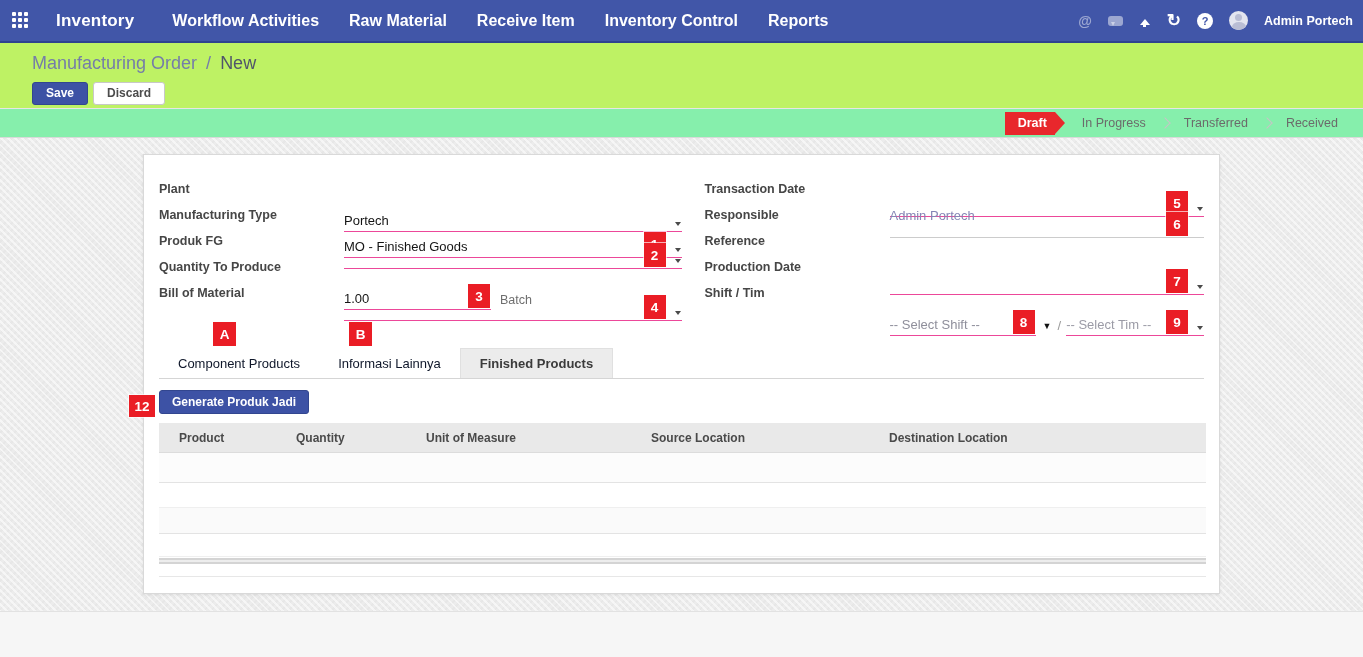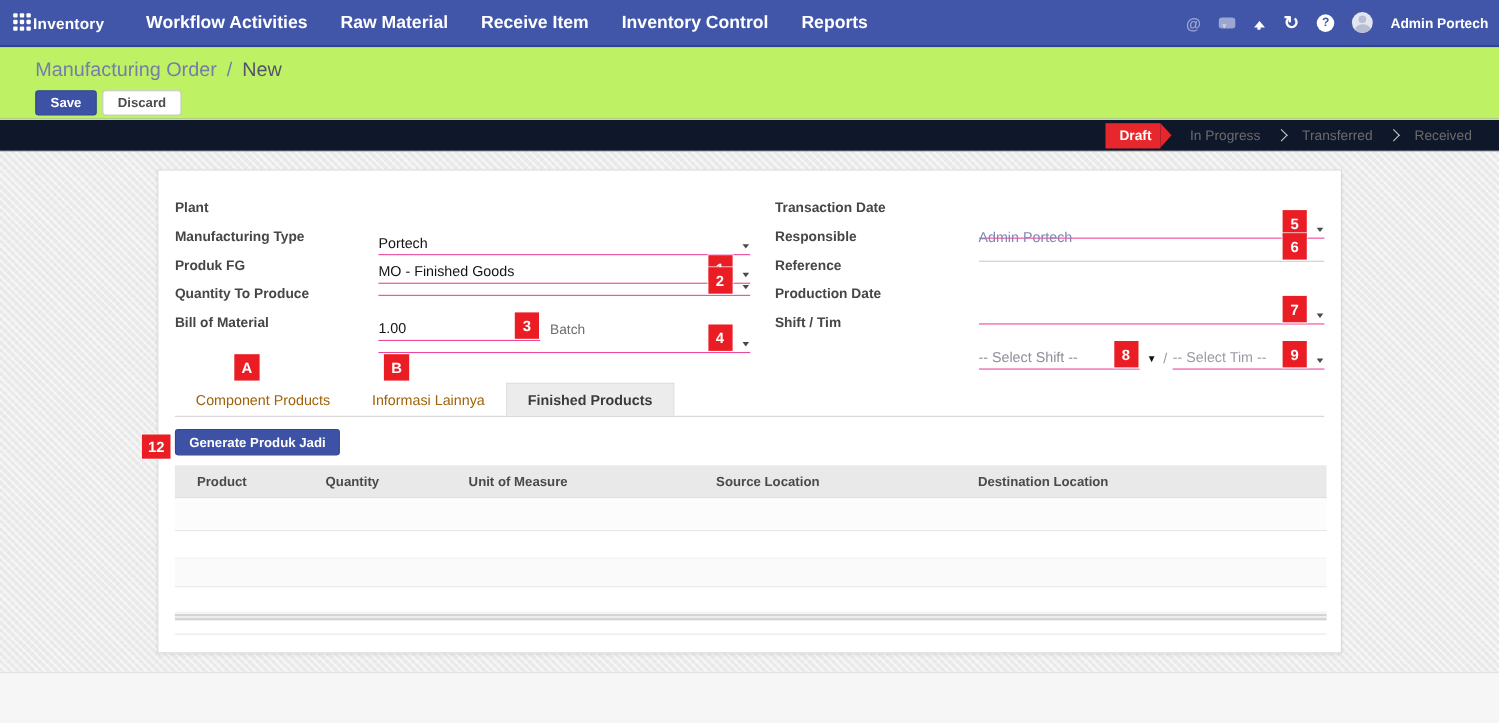--- a/index.html
+++ b/index.html
@@ -5,21 +5,21 @@
   * { margin:0; padding:0; box-sizing:border-box; }
   html,body { width:1363px; height:657px; overflow:hidden;
     font-family:"Liberation Sans", sans-serif; background:#f6f6f6; }
 
   
   .navbar { height:43px; background:#4156a8; border-bottom:2px solid #2f4390;
     display:flex; align-items:center; color:#fff; padding:0 10px; }
   .apps-grid { width:18px; height:18px; display:grid; grid-template-columns:repeat(3,4px);
     grid-template-rows:repeat(3,4px); gap:2px; margin-left:2px; cursor:pointer; }
   .apps-grid span { background:#fff; border-radius:1px; }
-  .app-name { font-size:14px; font-weight:bold; letter-spacing:.2px; }
+  .app-name { font-size:17px; font-weight:bold; margin-left:26px; letter-spacing:.2px; }
   .nav-menu { display:flex; margin-left:38px; gap:30px; }
   .nav-menu div { font-size:16px; font-weight:bold; cursor:pointer; white-space:nowrap; }
   .nav-right { margin-left:auto; display:flex; align-items:center; gap:16px; }
   .nav-ico { font-size:14px; font-weight:bold; cursor:pointer; line-height:1; }
   .muted { color:rgba(255,255,255,.48); }
   .chat-bubble { position:relative; width:15px; height:10px; background:rgba(255,255,255,.48);
     border-radius:3px; }
   .chat-bubble::after { content:""; position:absolute; left:3px; bottom:-4px;
     border:4px solid transparent; border-top-color:rgba(255,255,255,.48); border-left-width:2px; border-right-width:2px; }
   .up-arrow { position:relative; width:12px; height:13px; }
@@ -39,21 +39,21 @@
   .breadcrumb { font-size:18px; }
   .breadcrumb .parent { color:#757da8; cursor:pointer; }
   .breadcrumb .sep { color:#757da8; margin:0 4px; }
   .breadcrumb .current { color:#50556a; }
   .btn-row { margin-top:8px; display:flex; gap:5px; }
   .btn { font-size:12px; font-weight:bold; padding:4px 13px; border-radius:3px; cursor:pointer; line-height:1.1; }
   .btn-primary { background:#3d52a5; border:1px solid #32468f; color:#fff; }
   .btn-default { background:#fff; border:1px solid #c8c8c8; color:#4c4c4c; }
 
   
-  .statusbar { background:#0f172a; height:30px; border-top:1px solid #e6e6e6; border-bottom:1px solid #d9d9d9;
+  .statusbar { background:#86efac; height:30px; border-top:1px solid #e6e6e6; border-bottom:1px solid #d9d9d9;
     display:flex; align-items:center; justify-content:flex-end; padding-right:12px; }
   .step { font-size:12.5px; color:#6b6b6b; padding:0 13px; cursor:pointer; white-space:nowrap; }
   .step-active { position:relative; background:#e8272c; color:#fff; font-weight:bold; font-size:12.5px;
     height:23px; line-height:23px; padding:0 8px 0 13px; margin-right:14px; cursor:pointer; }
   .step-active::after { content:""; position:absolute; right:-10px; top:0;
     border-top:11.5px solid transparent; border-bottom:11.5px solid transparent; border-left:10px solid #e8272c; }
   .chev { width:8px; height:8px; border-top:1px solid #c6c6c6; border-right:1px solid #c6c6c6;
     transform:rotate(45deg); margin:0 2px; }
 
   
@@ -87,21 +87,21 @@
   .readonly-val { color:#8585b5; }
   .shift-row { display:flex; align-items:flex-end; }
   .shift-sel { position:relative; width:146px; font-size:13px; color:#8f8f9b; padding-bottom:3px; }
   .sel-arrow { position:absolute; right:-16px; bottom:4px; font-size:9px; color:#111; }
   .shift-sep { color:#9a9a9a; font-size:13px; padding:0 5px 3px 22px; }
   .tim-sel { position:relative; flex:1; font-size:13px; color:#9b9ba6; padding-bottom:3px; }
 
   
   .tabs { position:absolute; top:193px; left:15px; right:15px; height:31px;
     border-bottom:1px solid #d5d5d5; display:flex; align-items:stretch; }
-  .tab { font-size:13px; display:flex; align-items:center; padding:0 19px; cursor:pointer; color:#a16207; }
+  .tab { font-size:13px; display:flex; align-items:center; padding:0 19px; cursor:pointer; color:#0f172a; }
   .tab.active { background:#ececec; color:#3b3b3b; font-weight:bold;
     border:1px solid #e0e0e0; border-bottom:none; }
   .tab-badge { position:absolute; top:-26px; width:23px; height:24px; background:#ea1d25; color:#fff;
     font-size:13.5px; font-weight:bold; display:flex; align-items:center; justify-content:center;
     box-shadow:0 0 0 1px rgba(255,255,255,.65); }
 
   
   .gen-row { position:absolute; top:235px; left:15px; }
   .gen-btn { position:relative; background:#3d52a5; border:1px solid #32468f; color:#fff;
     font-size:12px; font-weight:bold; padding:4px 12px; border-radius:3px; cursor:pointer; }

